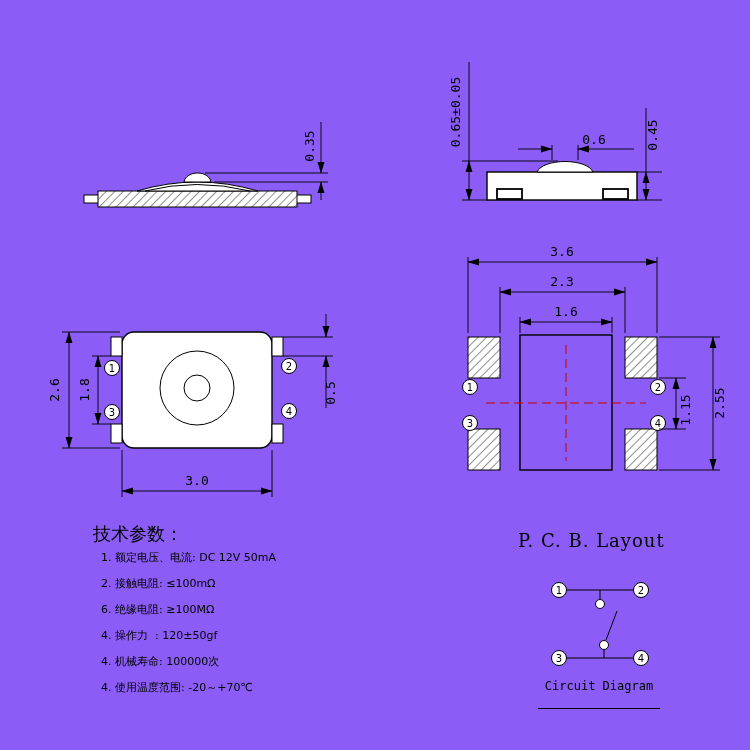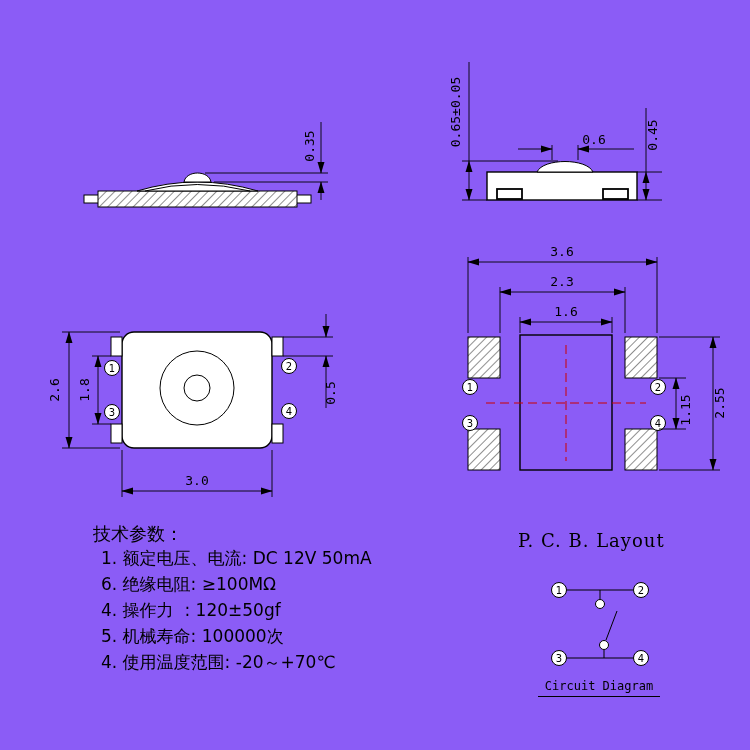--- a/index.html
+++ b/index.html
@@ -11,24 +11,24 @@
   .thick{stroke:#000;stroke-width:1.4;}
   .dim{stroke:#000;stroke-width:0.9;fill:none;}
   .t2{stroke-width:1.8;}
   text.dimtxt{font:13px "DejaVu Sans Mono",monospace;fill:#000;}
   text.pintxt{font:10px "DejaVu Sans",sans-serif;fill:#000;}
   .red-dash{stroke:#cc0000;stroke-width:1;stroke-dasharray:9 5;fill:none;}
   .pcb-title{position:absolute;left:518px;top:505px;width:180px;font:18px "DejaVu Serif",serif;
              letter-spacing:1px;color:#000;margin-top:25px;}
   .circuit-title{position:absolute;left:538px;top:679px;width:122px;text-align:center;
              font:12px "DejaVu Sans Mono",monospace;color:#000;border-bottom:1px solid #000;
-             padding-bottom:3px;}
+             padding-bottom:15px;}
   .specs{position:absolute;left:93px;top:523px;color:#000;}
   .specs-title{font-size:18px;line-height:22px;white-space:pre;}
-  .specs-item{font-size:17px;line-height:26px;white-space:pre;padding-left:8px;}
+  .specs-item{font-size:11px;line-height:26px;white-space:pre;padding-left:8px;}
 </style>
 </head>
 <body>
 
 <div class="canvas">
 
 <svg width="750" height="750" viewBox="0 0 750 750">
   <defs>
     <pattern id="hatch" width="6" height="6" patternUnits="userSpaceOnUse" patternTransform="rotate(45)">
       <rect width="6" height="6" fill="#ffffff"></rect>
@@ -205,21 +205,22 @@
       <text x="641" y="661.5" class="pintxt" text-anchor="middle">4</text>
     </g>
   </g>
 </svg>
 
 <div class="pcb-title">P. C. B. Layout</div>
 
 <div class="specs">
   <div class="specs-title">技术参数：</div>
   <div class="specs-item">1. 额定电压、电流: DC 12V 50mA</div>
+  <div class="specs-item">2. 接触电阻: ≤100mΩ</div>
   <div class="specs-item">6. 绝缘电阻: ≥100MΩ</div>
   <div class="specs-item">4. 操作力  : 120±50gf</div>
-  <div class="specs-item">5. 机械寿命: 100000次</div>
+  <div class="specs-item">4. 机械寿命: 100000次</div>
   <div class="specs-item">4. 使用温度范围: -20～+70℃</div>
 </div>
 
 <div class="circuit-title">Circuit Diagram</div>
 
 </div>
 
 </body></html>

